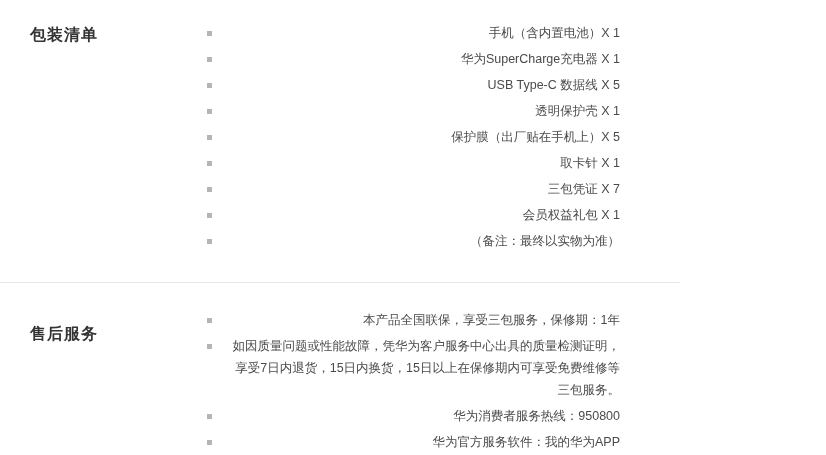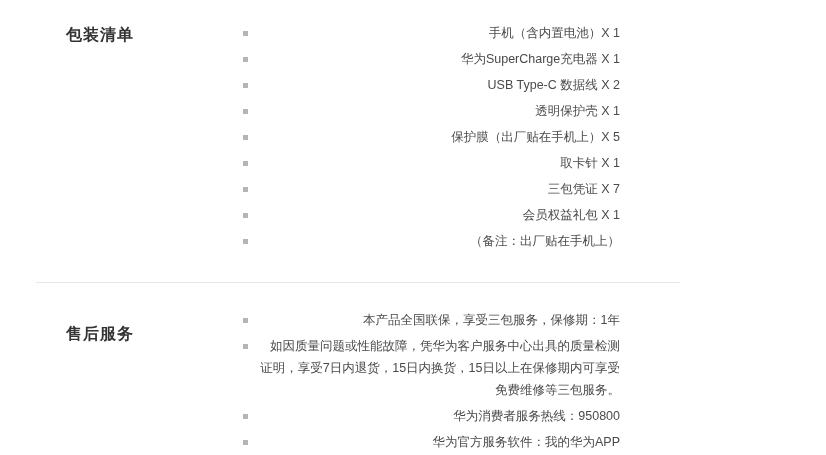--- a/index.html
+++ b/index.html
@@ -12,21 +12,20 @@
     height: 455px;
     font-family: "Liberation Sans", sans-serif;
     color: #333333;
     overflow: hidden;
   }
   .page {
     position: relative;
     width: 680px;
     height: 455px;
     box-sizing: border-box;
-    padding-left: 36px;
   }
   .section {
     display: flex;
     align-items: flex-start;
   }
   .section-title {
     width: 205px;
     flex: 0 0 205px;
     box-sizing: border-box;
     padding-left: 30px;
@@ -80,27 +79,27 @@
 <div class="page">
 
   <div class="spacer-top"></div>
 
   <div class="section">
     <div class="section-title title-pkg">包装清单</div>
     <div class="section-body">
       <ul class="list">
         <li>手机（含内置电池）X 1</li>
         <li>华为SuperCharge充电器 X 1</li>
-        <li>USB Type-C 数据线 X 2</li>
+        <li>USB Type-C 数据线 X 5</li>
         <li>透明保护壳 X 1</li>
         <li>保护膜（出厂贴在手机上）X 5</li>
         <li>取卡针 X 1</li>
         <li>三包凭证 X 7</li>
         <li>会员权益礼包 X 1</li>
-        <li>（备注：出厂贴在手机上）</li>
+        <li>（备注：最终以实物为准）</li>
       </ul>
     </div>
   </div>
 
   <div class="spacer-mid-before"></div>
   <div class="divider"></div>
   <div class="spacer-mid-after"></div>
 
   <div class="section">
     <div class="section-title title-svc">售后服务</div>

